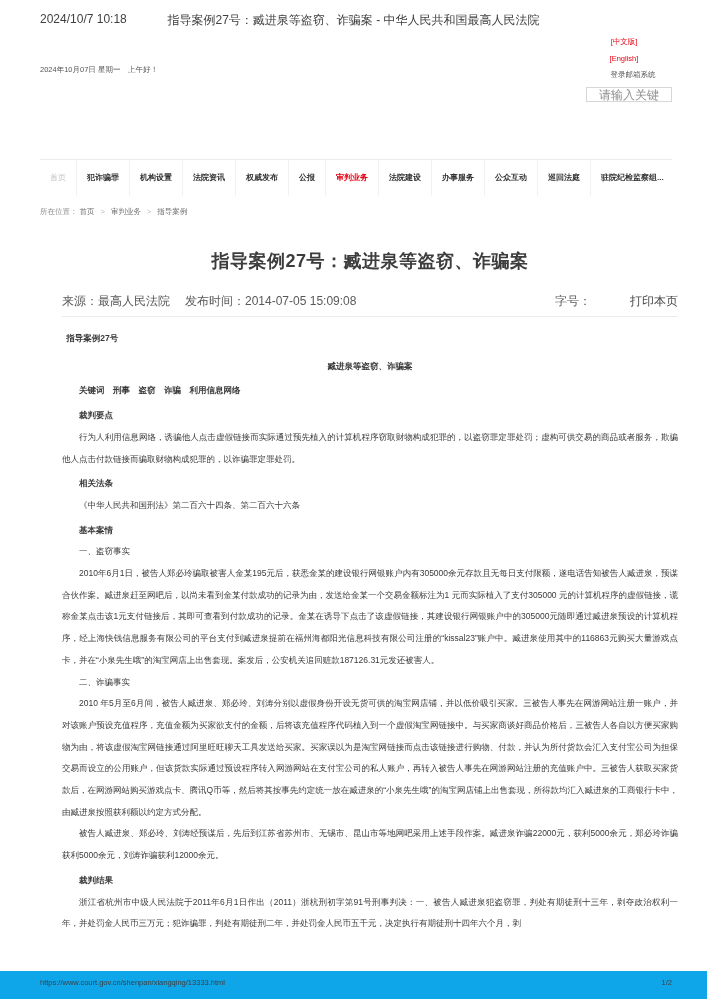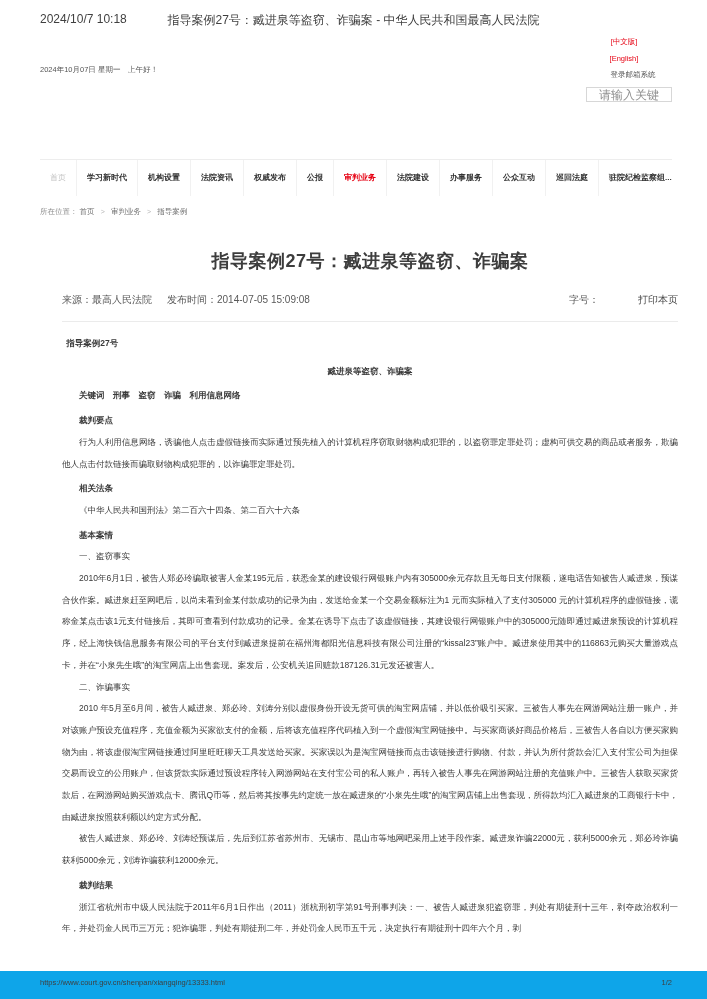--- a/index.html
+++ b/index.html
@@ -43,21 +43,21 @@
   .nav-item.active { color:#e60012; }
 
   .breadcrumb { margin-top:11px; font-size:7.5px; color:#8e8e8e; height:10px; }
   .crumb-link { color:#6e6e6e; text-decoration:none; cursor:pointer; }
   .crumb-sep { color:#b5b5b5; margin:0 4px; font-size:7px; }
 
   .article { margin-left:22px; margin-right:-6px; }
   .article-title { margin-top:32px; text-align:center; font-size:18px;
     font-weight:bold; color:#3d3d3d; letter-spacing:0.5px; }
   .meta-row { margin-top:20px; display:flex; justify-content:space-between;
-    font-size:10px; color:#595959; padding-bottom:14px; border-bottom:1px solid #ebebeb; }
+    font-size:12px; color:#595959; padding-bottom:6px; border-bottom:1px solid #ebebeb; }
   .meta-left { display:flex; gap:15px; }
   .meta-right { display:flex; gap:39px; }
   .print-link { color:#4a4a4a; text-decoration:none; cursor:pointer; }
 
   .article-body { padding-top:11px; font-size:8.5px; line-height:21.7px;
     color:#3a3a3a; text-align:justify; }
   .b-doc-no { font-weight:bold; text-indent:0.5em; }
   .b-center-title { text-align:center; font-weight:bold; text-indent:0; margin-top:6px; }
   .b-center-sub { text-align:center; text-indent:0; }
   .b-heading { font-weight:bold; text-indent:2em; margin-top:3px; }
@@ -82,21 +82,21 @@
         <a class="lang-link">[English]</a>
         <a class="mail-link">登录邮箱系统</a>
         <input class="search-input" type="text" placeholder="请输入关键字" style="">
       </div>
     </div>
 
     <div class="banner"></div>
 
     <nav class="mainnav">
       <a class="nav-item">首页</a>
-      <a class="nav-item">学习新时代</a>
+      <a class="nav-item">犯诈骗罪</a>
       <a class="nav-item">机构设置</a>
       <a class="nav-item">法院资讯</a>
       <a class="nav-item">权威发布</a>
       <a class="nav-item">公报</a>
       <a class="nav-item active">审判业务</a>
       <a class="nav-item">法院建设</a>
       <a class="nav-item">办事服务</a>
       <a class="nav-item">公众互动</a>
       <a class="nav-item">巡回法庭</a>
       <a class="nav-item">驻院纪检监察组...</a>

